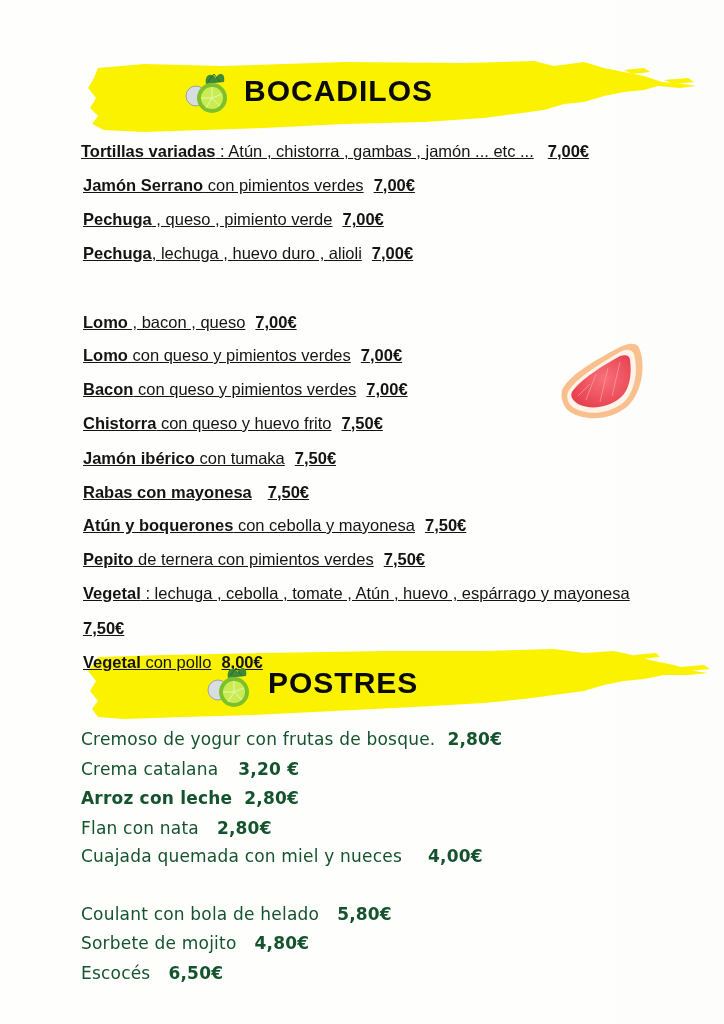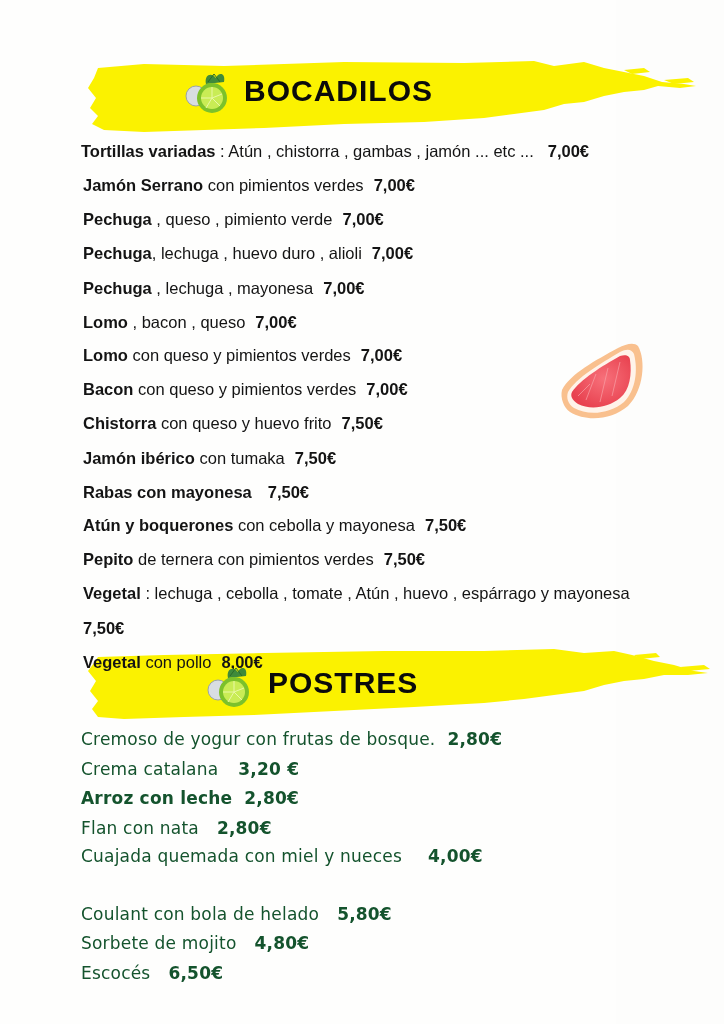--- a/index.html
+++ b/index.html
@@ -9,20 +9,21 @@
     .brush { position: absolute; }
     .brush svg { display: block; }
     .section-title {
       position: absolute; font-family: "Liberation Sans", sans-serif; font-weight: bold;
       font-size: 30px; letter-spacing: 1px; color: #0b0b0b;
     }
     .lime-icon { position: absolute; }
     .item {
       position: absolute; left: 83px; font-size: 16.5px; white-space: nowrap; color: #141414;
       font-family: "Liberation Sans", sans-serif;
+      text-decoration: underline;
     }
     .item b { font-weight: bold; }
     .item .price { font-weight: bold; margin-left: 10px; }
     .dessert {
       position: absolute; left: 81px; font-size: 17px; white-space: nowrap; color: #14532d;
       font-family: "DejaVu Sans", sans-serif; letter-spacing: 0.2px;
     }
     .dessert .price { font-weight: bold; margin-left: 12px; }
     .dessert.bold-name .name { font-weight: bold; }
     .grapefruit { position: absolute; left: 556px; top: 340px; }
@@ -54,23 +55,20 @@
     <b>Tortillas variadas</b><span> : Atún , chistorra , gambas , jamón ... etc ...</span><span class="price" style="margin-left:14px;">7,00€</span>
   </div>
   <div class="item" style="top:176px;">
     <b>Jamón Serrano</b><span> con pimientos verdes</span><span class="price">7,00€</span>
   </div>
   <div class="item" style="top:210px;">
     <b>Pechuga</b><span> , queso , pimiento verde</span><span class="price">7,00€</span>
   </div>
   <div class="item" style="top:244px;">
     <b>Pechuga</b><span>, lechuga , huevo duro , alioli</span><span class="price">7,00€</span>
-  </div>
-  <div class="item" style="top:279px;">
-    <b>Pechuga</b><span> , lechuga , mayonesa</span><span class="price">7,00€</span>
   </div>
   <div class="item" style="top:313px;">
     <b>Lomo</b><span> , bacon , queso</span><span class="price">7,00€</span>
   </div>
   <div class="item" style="top:346px;">
     <b>Lomo</b><span> con queso y pimientos verdes</span><span class="price">7,00€</span>
   </div>
   <div class="item" style="top:380px;">
     <b>Bacon</b><span> con queso y pimientos verdes</span><span class="price">7,00€</span>
   </div>

